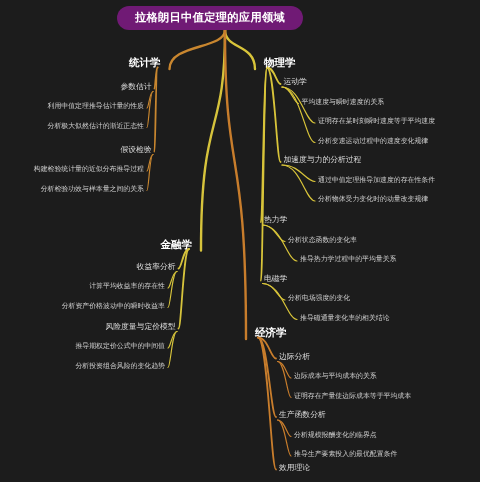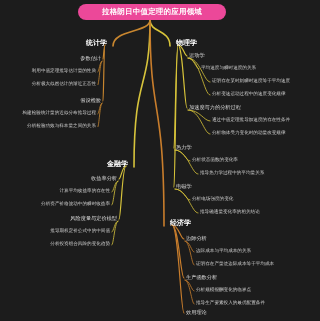--- a/index.html
+++ b/index.html
@@ -9,22 +9,22 @@
     font-family:"Liberation Sans","DejaVu Sans",sans-serif;
     overflow:hidden;
     position:relative;
   }
   #canvas{position:absolute;inset:0;width:300px;height:321px;}
   svg.lines{position:absolute;left:0;top:0;width:300px;height:321px;pointer-events:none;}
 
   .title-pill{
     position:absolute;
     left:78px;top:4px;
-    width:148px;height:16px;
-    background:#ec4899;
+    width:124px;height:16px;
+    background:#701a75;
     border-radius:9px;
     display:flex;align-items:center;justify-content:center;
     color:#ffffff;
     font-size:7.5px;
     font-weight:bold;
     letter-spacing:.2px;
     white-space:nowrap;
     box-sizing:border-box;
   }
 

